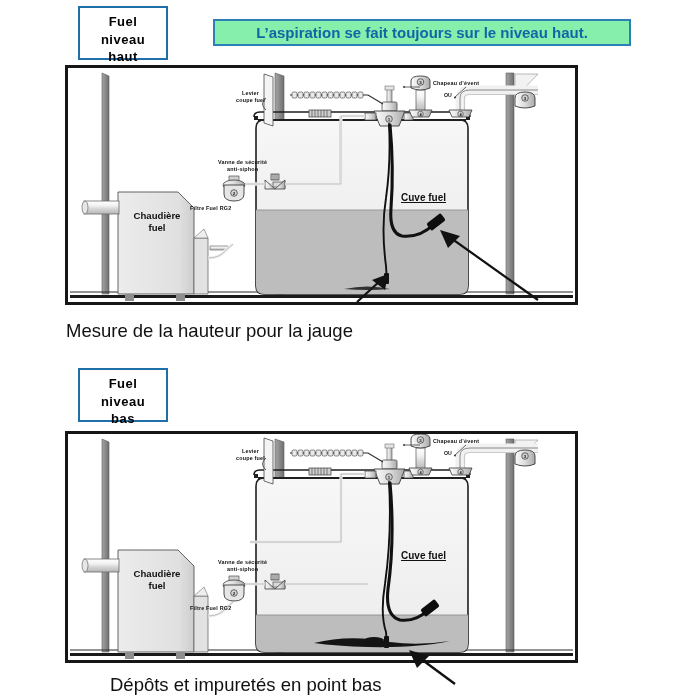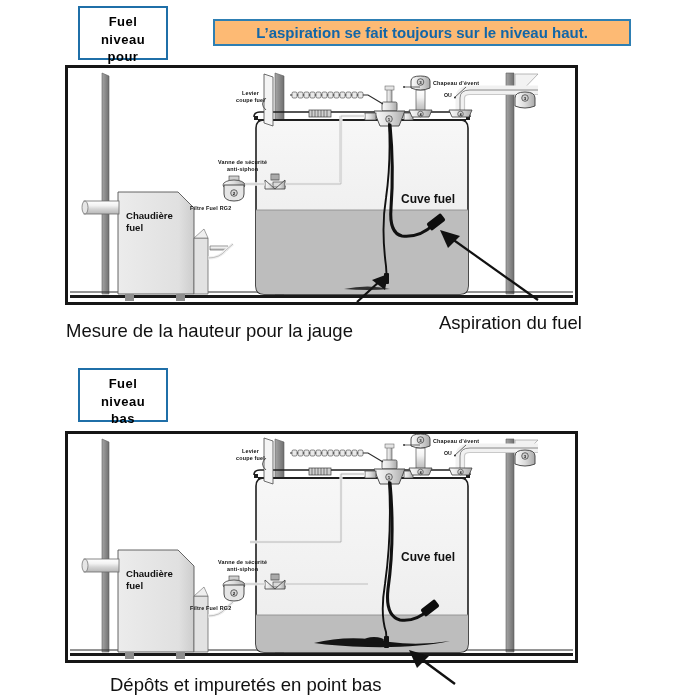--- a/index.html
+++ b/index.html
@@ -20,21 +20,21 @@
     font-weight: bold;
     text-align: center;
     line-height: 1.35;
     font-size: 13px;
     letter-spacing: .5px;
     box-sizing: border-box;
   }
   .banner {
     position: absolute;
     border: 2px solid #2e7fb3;
-    background: #fdba74;
+    background: #86efac;
     color: #1266a8;
     font-weight: bold;
     font-size: 15px;
     text-align: center;
     box-sizing: border-box;
     padding: 3px 8px 4px 8px;
     white-space: nowrap;
   }
 
   
@@ -62,49 +62,51 @@
     font-size: 5.4px;
     font-weight: bold;
     color: #111;
     line-height: 1.35;
     text-align: center;
     white-space: nowrap;
     letter-spacing: .2px;
   }
   .tag-cuve {
     position: absolute;
-    font-size: 12px;
+    font-size: 10px;
     font-weight: bold;
     color: #111;
     white-space: nowrap;
+    text-decoration: underline;
   }
   .tag-boiler {
     position: absolute;
     font-size: 9.6px;
     font-weight: bold;
     color: #111;
+    text-align: center;
     line-height: 1.3;
     white-space: nowrap;
   }
   .tag-ou {
     position: absolute;
     font-size: 5.2px;
     font-weight: bold;
     color: #111;
   }
 </style>
 </head>
 <body>
 
 <div id="stage">
 
   <div class="badge" style="left:78px; top:6px; width:90px; height:54px; padding-top:5px;">
     <div>Fuel</div>
     <div>niveau</div>
-    <div>pour</div>
+    <div>haut</div>
   </div>
 
   <div class="banner" style="left:213px; top:19px; width:418px; height:27px;">L’aspiration se fait toujours sur le niveau haut.</div>
 
   <div class="frame" style="left:65px; top:65px; width:513px; height:240px;">
     <div class="scene">
       <svg width="507" height="234" viewBox="0 0 507 234">
         <defs>
           <linearGradient id="pipeG" x1="0" y1="0" x2="0" y2="1">
             <stop offset="0" stop-color="#ffffff"></stop>
@@ -312,21 +314,20 @@
       <div class="tag-boiler" style="left:58px; top:142px; width:62px;">
         <div>Chaudière</div>
         <div>fuel</div>
       </div>
 
       <div class="tag-cuve" style="left:333px; top:124px;">Cuve fuel</div>
     </div>
   </div>
 
   <div class="caption" style="left:66px; top:320px;">Mesure de la hauteur pour la jauge</div>
-  <div class="caption" style="left:439px; top:312px;">Aspiration du fuel</div>
 
   <div class="badge" style="left:78px; top:368px; width:90px; height:54px; padding-top:5px;">
     <div>Fuel</div>
     <div>niveau</div>
     <div>bas</div>
   </div>
 
   <div class="frame" style="left:65px; top:431px; width:513px; height:232px;">
     <div class="scene">
       <svg width="507" height="226" viewBox="0 0 507 226">

